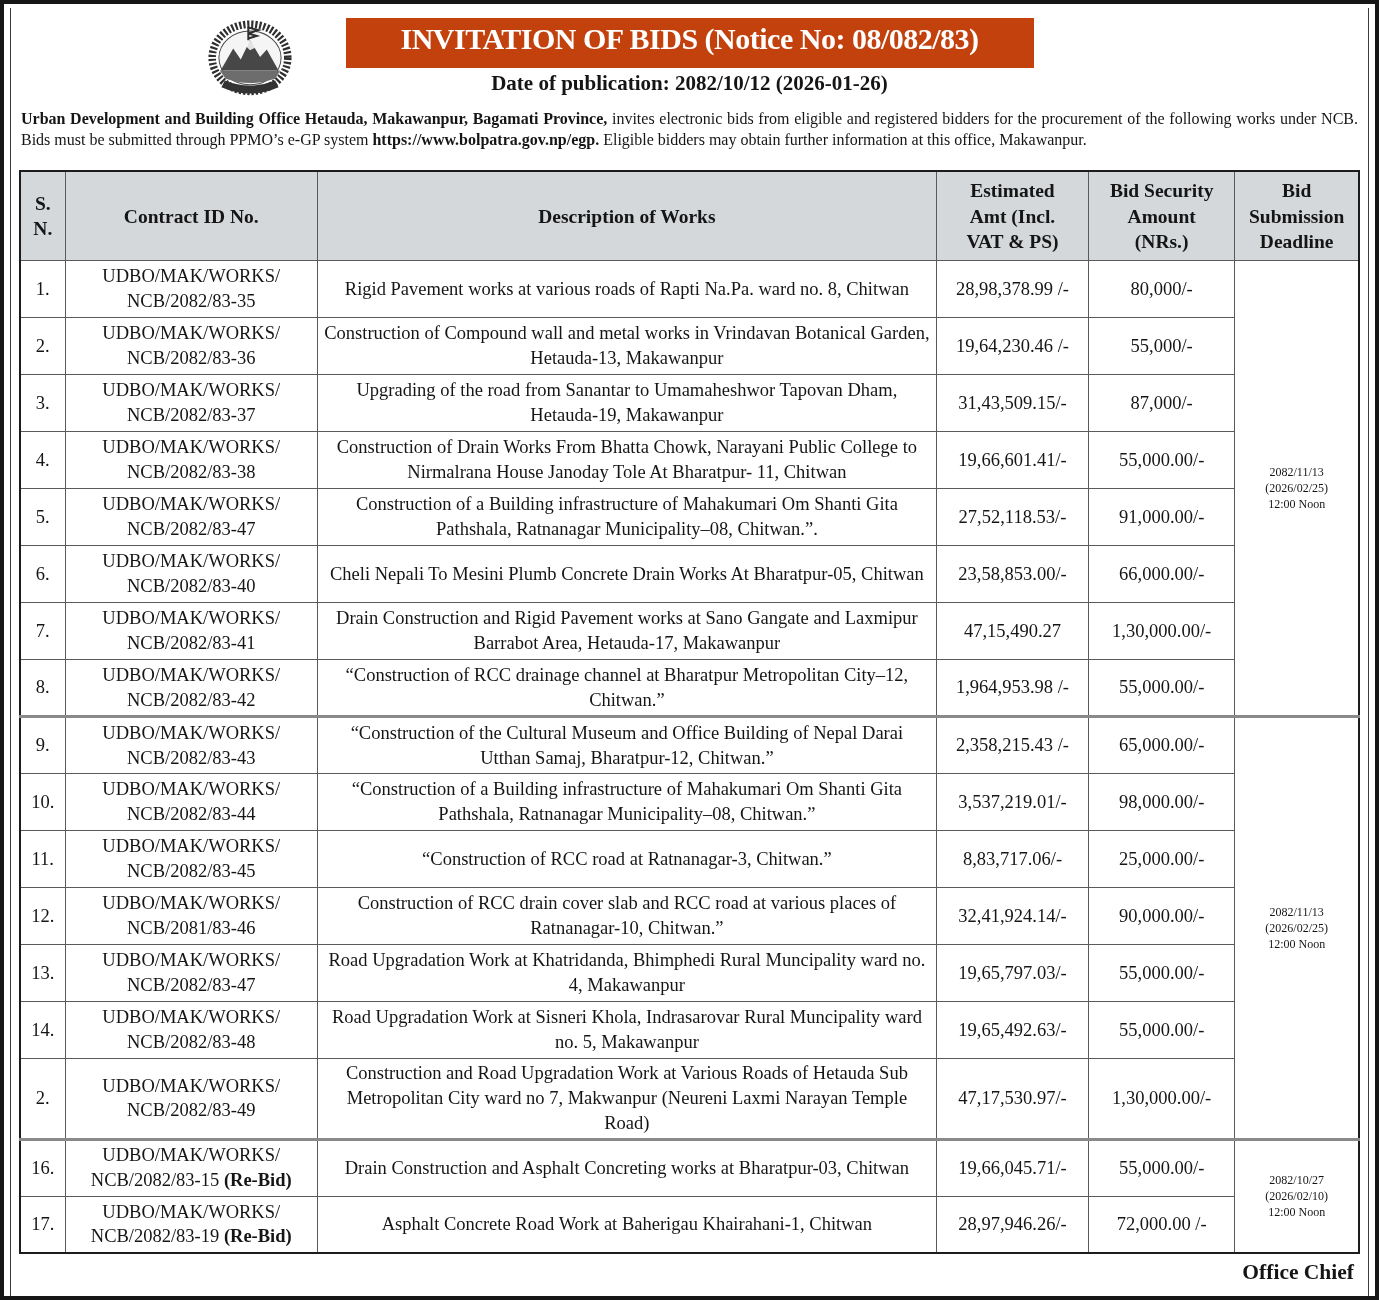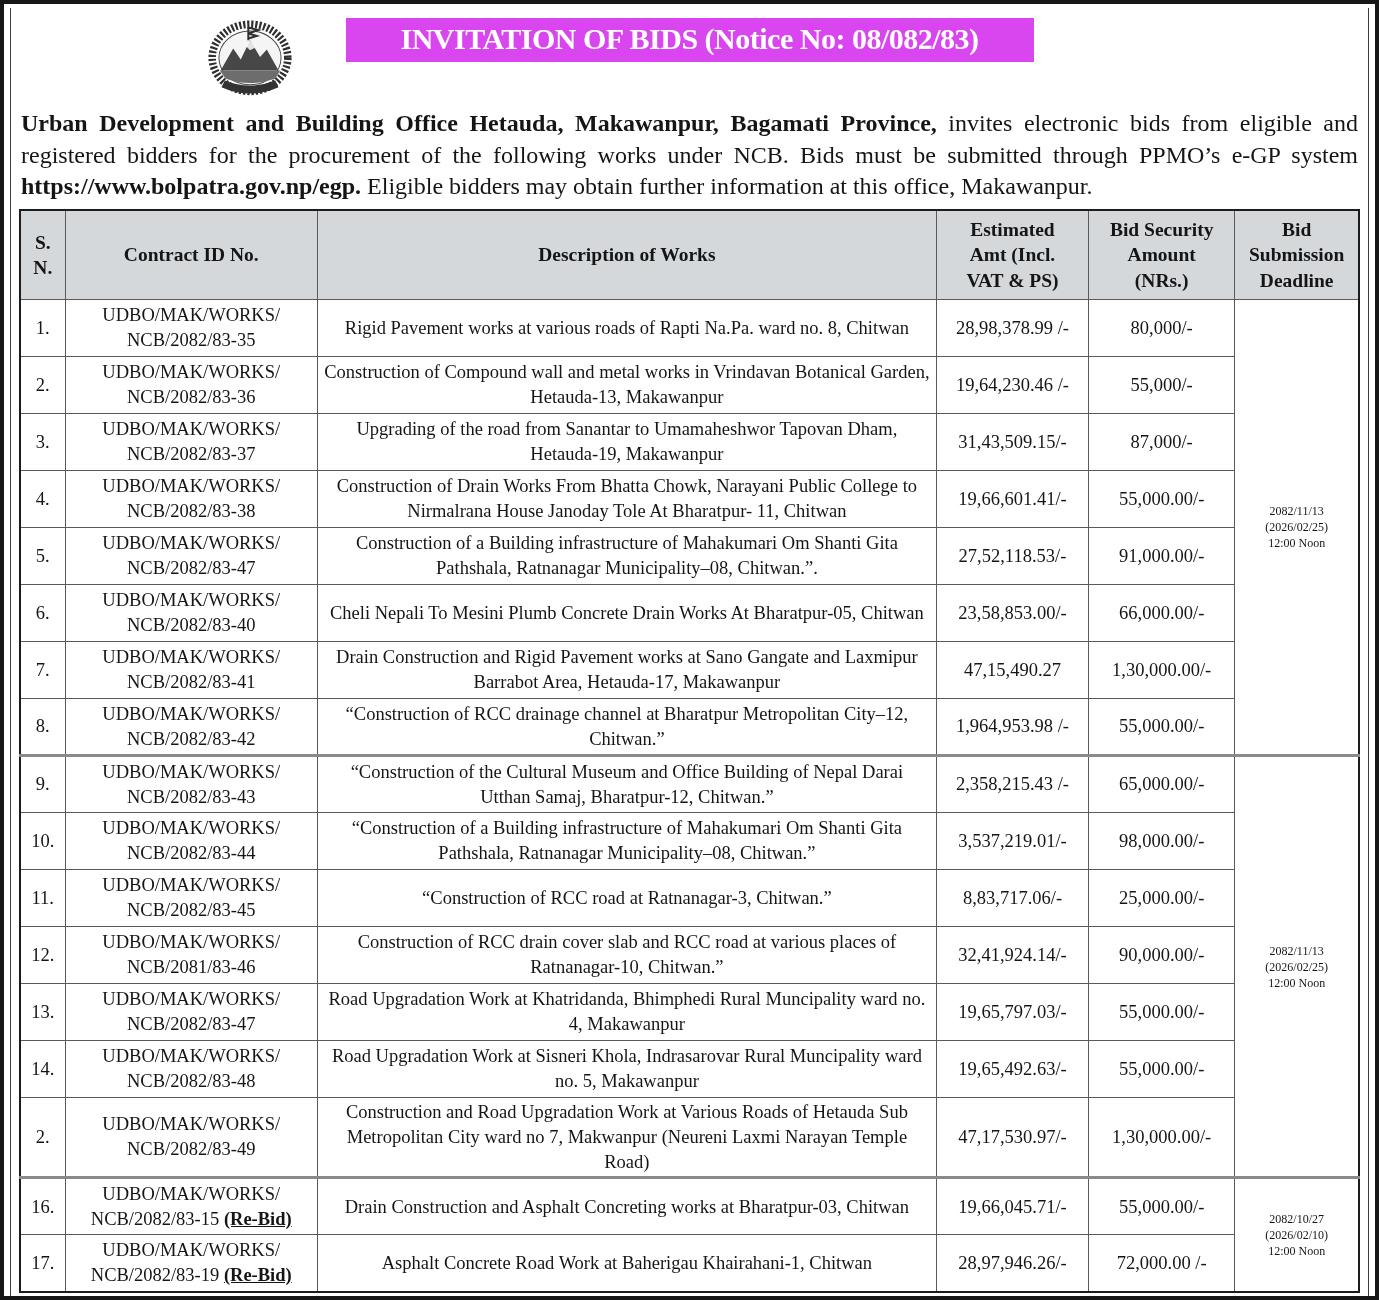--- a/index.html
+++ b/index.html
@@ -24,33 +24,33 @@
     padding:4px 8px 0 8px;
   }
   
   .header { position:relative; min-height:86px; }
   .emblem {
     position:absolute; left:168px; top:2px;
     width:126px; height:84px;
   }
   .banner {
     width:688px; margin:6px auto 0 auto;
-    background:#d946ef; color:#ffffff;
+    background:#c2410c; color:#ffffff;
     text-align:center;
     font-weight:bold; font-size:30px; letter-spacing:-0.5px;
-    padding:4px 8px 6px 8px;
+    padding:4px 8px 12px 8px;
   }
   .pubdate {
     text-align:center; font-weight:bold; font-size:21px;
     margin-top:3px;
   }
   
   .intro {
-    font-size:24px; line-height:1.32; text-align:justify;
-    margin:4px 2px 6px 2px;
+    font-size:16px; line-height:1.32; text-align:justify;
+    margin:4px 2px 20px 2px;
   }
   .intro b { font-weight:bold; }
   
   table.bids {
     width:100%; border-collapse:collapse; table-layout:fixed;
     border:2px solid #1c1c1c;
     font-size:18.5px;
   }
   table.bids th, table.bids td {
     border:1px solid #5a5a5a;
@@ -61,21 +61,21 @@
     background:#d5d8db;
     font-weight:bold; font-size:19.5px; line-height:1.3;
     white-space:pre-line;
     padding:6px 3px;
     height:88px;
   }
   table.bids td { padding:2px 6px; line-height:1.34; }
   table.bids tbody tr { height:57px; }
   td.sn { padding:2px 2px; }
   td.desc { padding:2px 10px; }
-  td.contract .rebid { font-weight:bold;text-decoration:underline; }
+  td.contract .rebid { font-weight:bold; }
   td.deadline { font-size:12px; line-height:1.35; }
   tr.group-start td { border-top:3px solid #8a8a8a; }
   
   .footer {
     text-align:right; font-weight:bold; font-size:21.5px;
     padding:6px 6px 0 0;
   }
 </style>
 </head>
 <body>
@@ -89,20 +89,21 @@
         <ellipse cx="60" cy="45" rx="37" ry="32" fill="#f5f5f5" stroke="#4a4a4a" stroke-width="1.2"></ellipse>
         <path d="M25 60 L40 34 L49 47 L60 24 L72 44 L80 35 L94 60 Z" fill="#474747"></path>
         <path d="M55 31 L60 24 L66 33 L60 36 Z" fill="#ffffff" opacity="0.85"></path>
         <path d="M24 60 L96 60 L90 70 Q60 80 31 70 Z" fill="#6d6d6d"></path>
         <path d="M58 8 L58 24 M58 9 L70 12 L58 16 M58 16 L68 19 L58 22" stroke="#2f2f2f" stroke-width="2.4" fill="none"></path>
         <path d="M26 80 Q60 95 94 80 L90 72 Q60 84 30 72 Z" fill="#333333"></path>
       </svg>
       <div class="banner">
         <span>INVITATION OF BIDS (Notice No: 08/082/83)</span>
       </div>
+      <div class="pubdate">Date of publication: 2082/10/12 (2026-01-26)</div>
     </div>
 
     <div class="intro"><b>Urban Development and Building Office Hetauda, Makawanpur, Bagamati Province,</b><span> invites electronic bids from eligible and registered bidders for the procurement of the following works under NCB. Bids must be submitted through PPMO’s e-GP system </span><b>https://www.bolpatra.gov.np/egp.</b><span> Eligible bidders may obtain further information at this office, Makawanpur.</span></div>
 
     <table class="bids">
       <colgroup>
         <col style="width:45px">
         <col style="width:252px">
         <col style="width:618px">
         <col style="width:152px">

